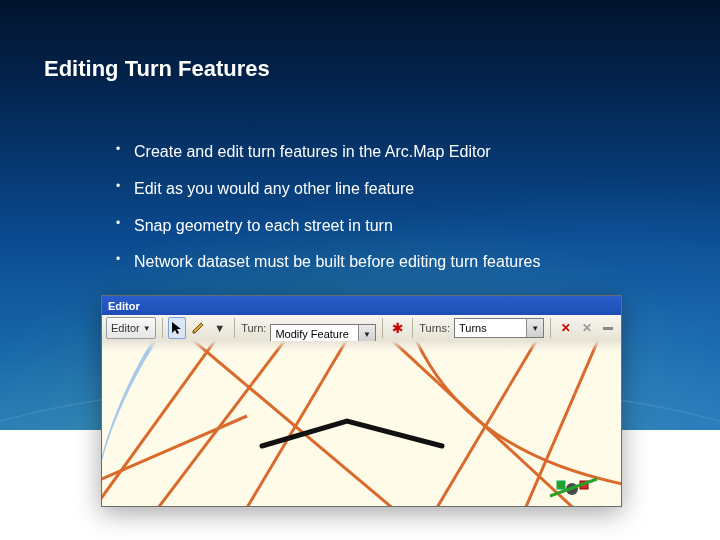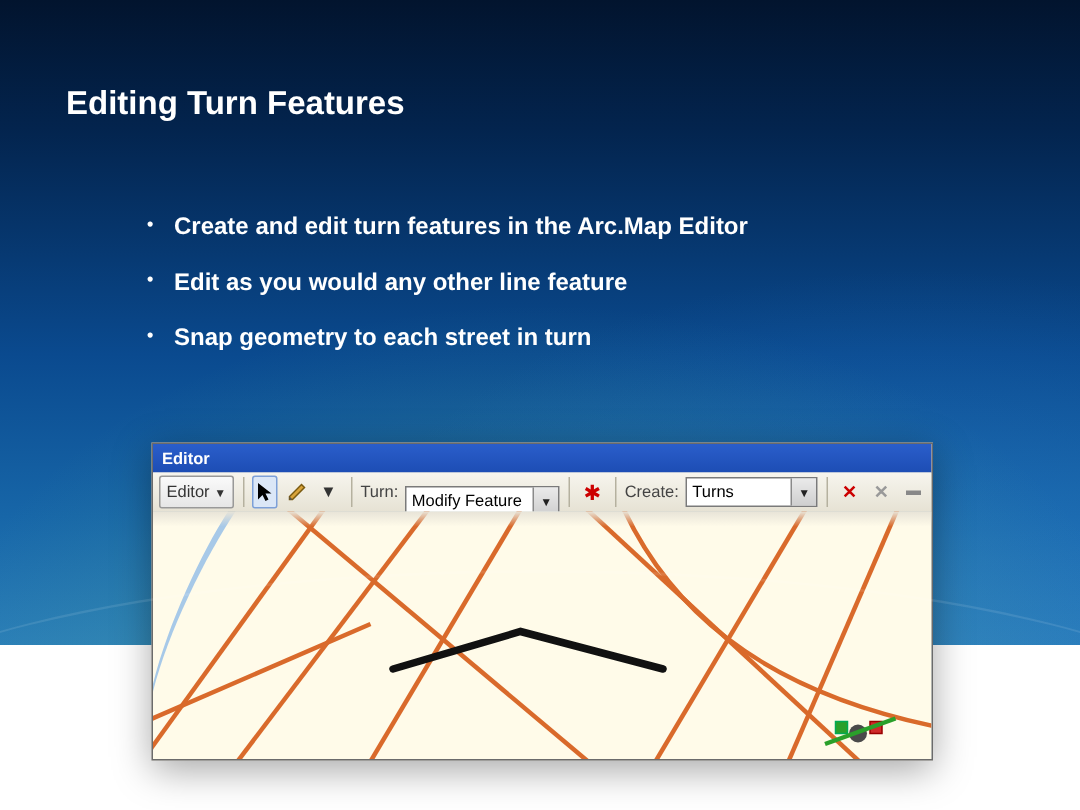--- a/index.html
+++ b/index.html
@@ -25,22 +25,22 @@
   pointer-events:none;
 }
 .title {
   position: absolute;
   left: 44px; top: 56px;
   font-size: 22px; font-weight: bold;
   color: #fff;
 }
 .bullets {
   position: absolute;
-  left: 102px; top: 142px; right: 60px;
-  font-size: 16px; font-weight: bold;
+  left: 120px; top: 142px; right: 60px;
+  font-size: 16px; font-weight: normal;
   line-height: 1.3;
 }
 .bullet { position: relative; margin-bottom: 16px; padding-left: 14px;}
 .bullet::before {
   content: "•"; position: absolute; left: -4px; top: 0;
   font-size: 12px; color: #fff;
 }
 
 .shot {
   position: absolute;
@@ -106,20 +106,21 @@
 </head>
 <body>
 
 <div class="slide">
   <div class="title">Editing Turn Features</div>
 
   <div class="bullets">
     <div class="bullet">Create and edit turn features in the Arc.Map Editor</div>
     <div class="bullet">Edit as you would any other line feature</div>
     <div class="bullet">Snap geometry to each street in turn</div>
+    <div class="bullet">Network dataset must be built before editing turn features</div>
   </div>
 
   <div class="shot">
     <div class="titlebar">
       <span>Editor</span>
     </div>
     <div class="toolbar">
       <div class="ddbtn">
         <span>Editor</span>
         <span class="caret">▼</span>
@@ -143,21 +144,21 @@
       <span class="lbl">Turn:</span>
       <div class="combo wide">
         <span class="val">Modify Feature</span>
         <span class="ddarrow">▼</span>
       </div>
       <div class="sep"></div>
       <div class="iconbtn">
         <span class="asterisk">✱</span>
       </div>
       <div class="sep"></div>
-      <span class="lbl">Create:</span>
+      <span class="lbl">Turns:</span>
       <div class="combo med">
         <span class="val">Turns</span>
         <span class="ddarrow">▼</span>
       </div>
       <div class="sep"></div>
       <div class="iconbtn">
           <span class="x">✕</span>
         </div>
       <div class="iconbtn">
           <span class="xd">✕</span>

